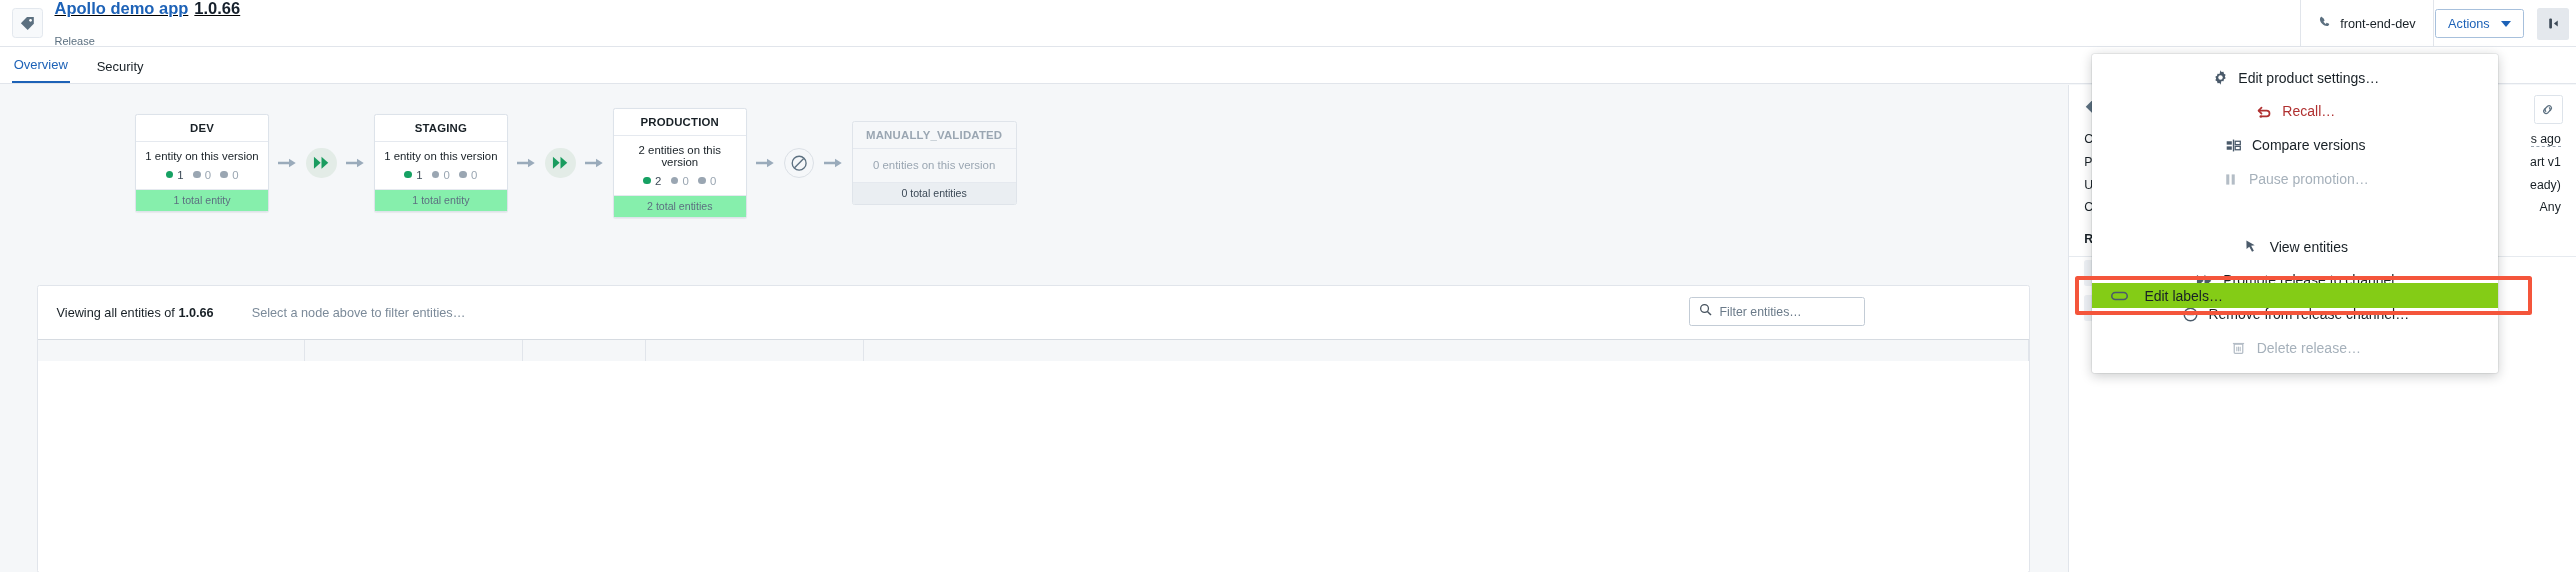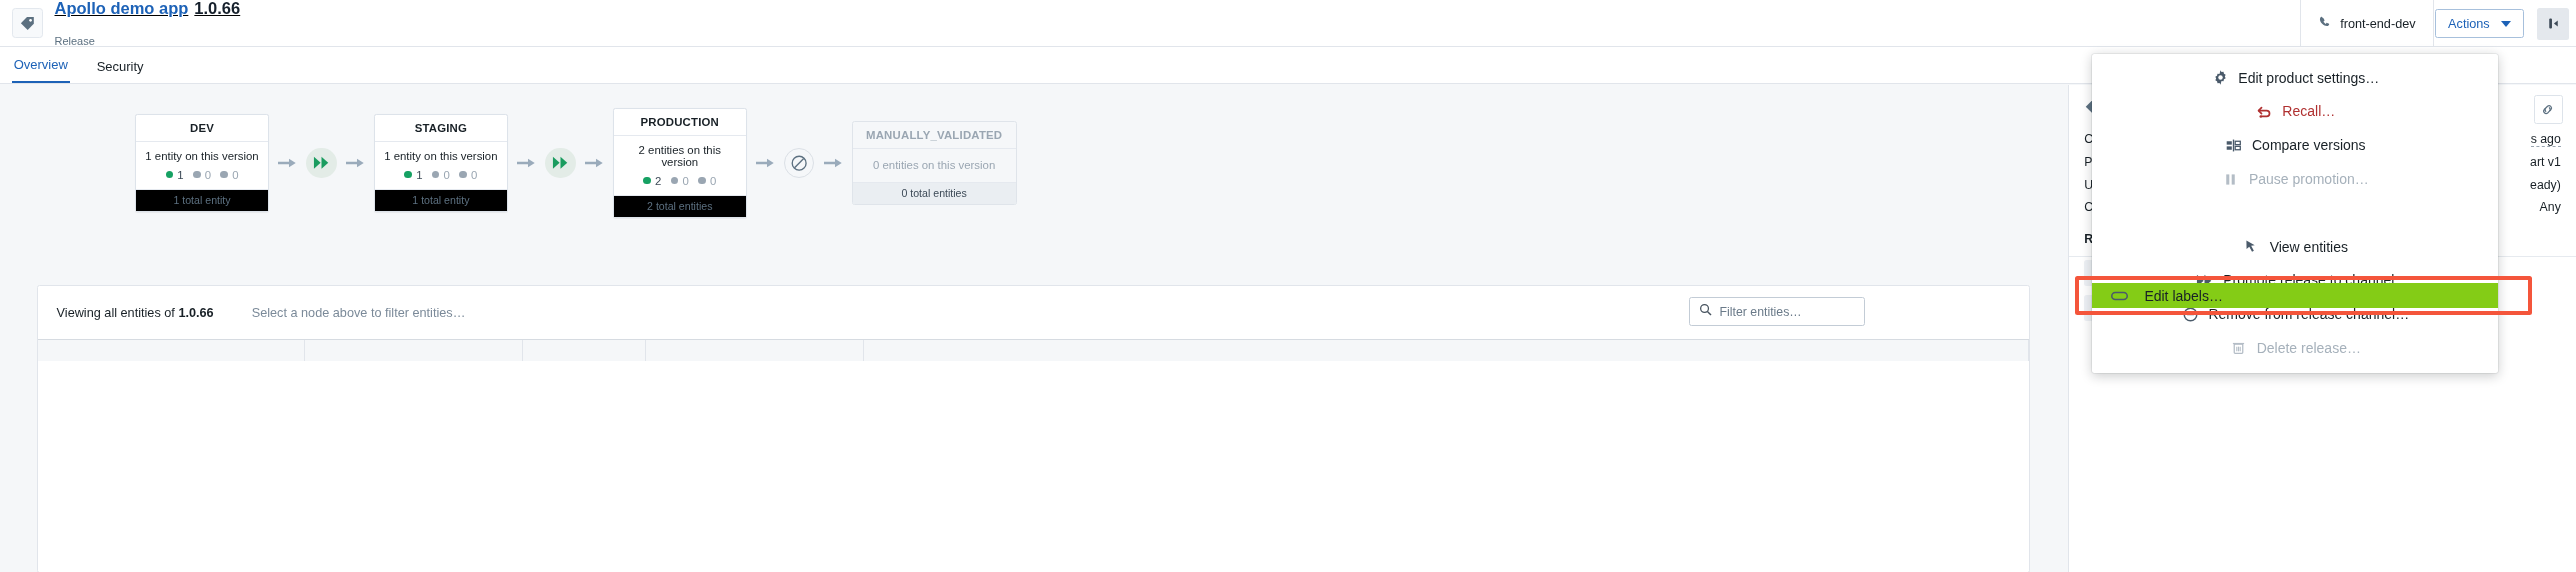--- a/index.html
+++ b/index.html
@@ -84,21 +84,21 @@
   .st-line { font-size: 11.4px; color: #182026; }
   .stage.muted .st-line { color: #9aa6b2; }
   .st-dots { margin-top: 6.8px; display: flex; justify-content: center; gap: 9.3px; font-size: 11.4px; }
   .dotpair { display: flex; align-items: center; gap: 4.2px; }
   .dot { width: 7.6px; height: 7.6px; border-radius: 50%; display: inline-block; }
   .d-green { background: #16a163; }
   .d-grey { background: #9aa6b2; }
   .n-dark { color: #3d4a57; }
   .n-grey { color: #9aa6b2; }
   .st-foot {
-    background: #000000; border-top: 0.8px solid #e5e9ef;
+    background: #86efac; border-top: 0.8px solid #e5e9ef;
     text-align: center; font-size: 10.6px; color: #5c7080; padding: 4.2px 3.4px 5.1px;
   }
   .stage.muted .st-foot { background: #eaeef2; color: #3d4a57; }
 
   .arrow { width: 18.6px; height: 12px; flex: none; }
   .gate {
     width: 30.5px; height: 30.5px; border-radius: 50%; flex: none;
     display: flex; align-items: center; justify-content: center;
   }
   .gate.go { background: #e3ece7; }

